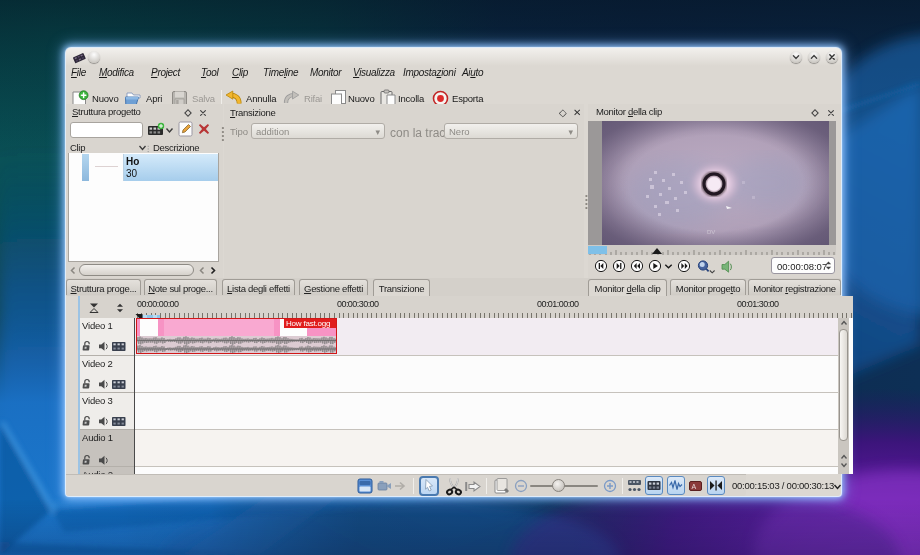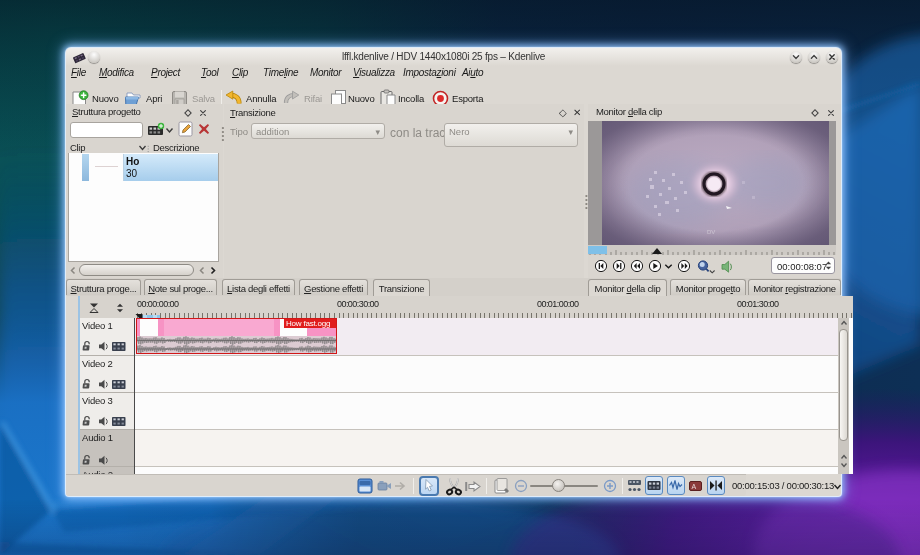--- a/index.html
+++ b/index.html
@@ -117,21 +117,20 @@
  </g>
  <linearGradient id="botdark" x1="0" y1="0" x2="0" y2="1">
   <stop offset="0" stop-color="#0a1030" stop-opacity="0"></stop>
   <stop offset="1" stop-color="#0a1030" stop-opacity="0.22"></stop>
  </linearGradient>
  <rect y="500" width="920" height="55" fill="url(#botdark)"></rect>
 </svg>
 
 <div id="win">
  <div id="titlebar" class="abs">
-  <div class="abs" id="title">lffl.kdenlive / HDV 1440x1080i 25 fps – Kdenlive</div>
   <svg class="abs" style="left:7px;top:4px" width="13" height="12" viewBox="0 0 13 12">
     <g transform="rotate(-24 6 6)">
           <rect x="0.5" y="3" width="11.5" height="6.5" rx="0.8" fill="#2e2838"></rect>
     <rect x="2" y="4.1" width="2" height="1.4" fill="#7e6e8a"></rect>
           <rect x="5.2" y="4.1" width="2" height="1.4" fill="#5e4e6e"></rect>
           <rect x="8.4" y="4.1" width="2" height="1.4" fill="#7e6e8a"></rect>
     <rect x="2" y="6.9" width="2" height="1.4" fill="#4e4260"></rect>
           <rect x="5.2" y="6.9" width="2" height="1.4" fill="#7e6e8a"></rect>
           <rect x="8.4" y="6.9" width="2" height="1.4" fill="#4e4260"></rect>
         </g>
@@ -272,21 +271,21 @@
   </div>
  </div>
 
  <div id="dockM" class="dock abs">
   <div class="dtitle abs" style="left:6px;top:3px"><u>T</u>ransizione</div>
   <div class="dico" style="left:335px">◇</div>
   <div class="dico" style="left:349px">✕</div>
   <div class="abs" style="left:6px;top:22px;font-size:9.5px;color:#8e8b86">Tipo</div>
   <div class="combo abs" style="left:27px;top:19px;width:134px;height:16px;padding:2px 4px">addition<span class="arr">▾</span></div>
   <div class="abs" style="left:166px;top:22px;font-size:12px;color:#8e8b86">con la traccia</div>
-  <div class="combo abs" style="left:220px;top:19px;width:134px;height:24px;padding:2px 4px">Nero<span class="arr">▾</span></div>
+  <div class="combo abs" style="left:220px;top:19px;width:134px;height:16px;padding:2px 4px">Nero<span class="arr">▾</span></div>
  </div>
 
  <div id="dockR" class="dock abs">
   <div class="dtitle abs" style="left:8px;top:2px">Monitor <u>d</u>ella clip</div>
   <svg class="abs" style="left:223px;top:5px" width="8" height="8" viewBox="0 0 9 9">
         <rect x="2" y="2" width="5" height="5" fill="none" stroke="#444" stroke-width="1.2" transform="rotate(45 4.5 4.5)"></rect>
       </svg>
   <svg class="abs" style="left:239px;top:5px" width="8" height="8" viewBox="0 0 9 9">
         <path d="M1.8 1.8 L7.2 7.2 M7.2 1.8 L1.8 7.2" stroke="#444" stroke-width="1.3" stroke-linecap="round"></path>
       </svg>

